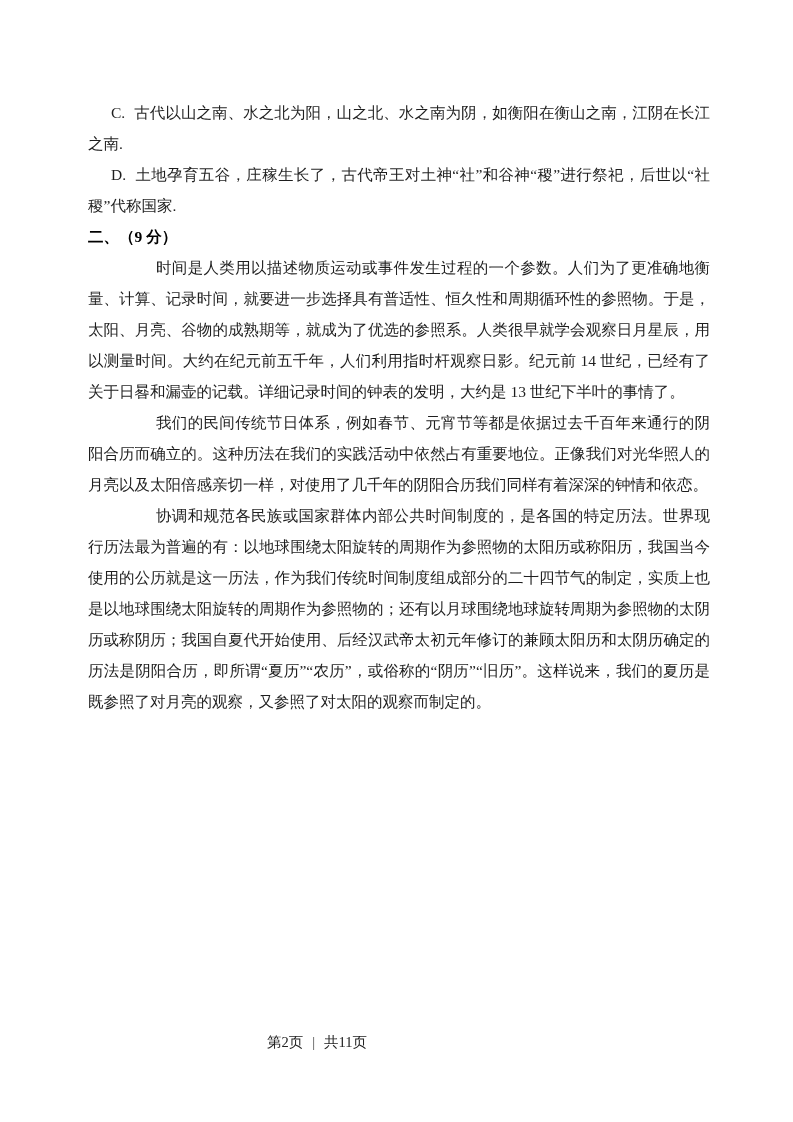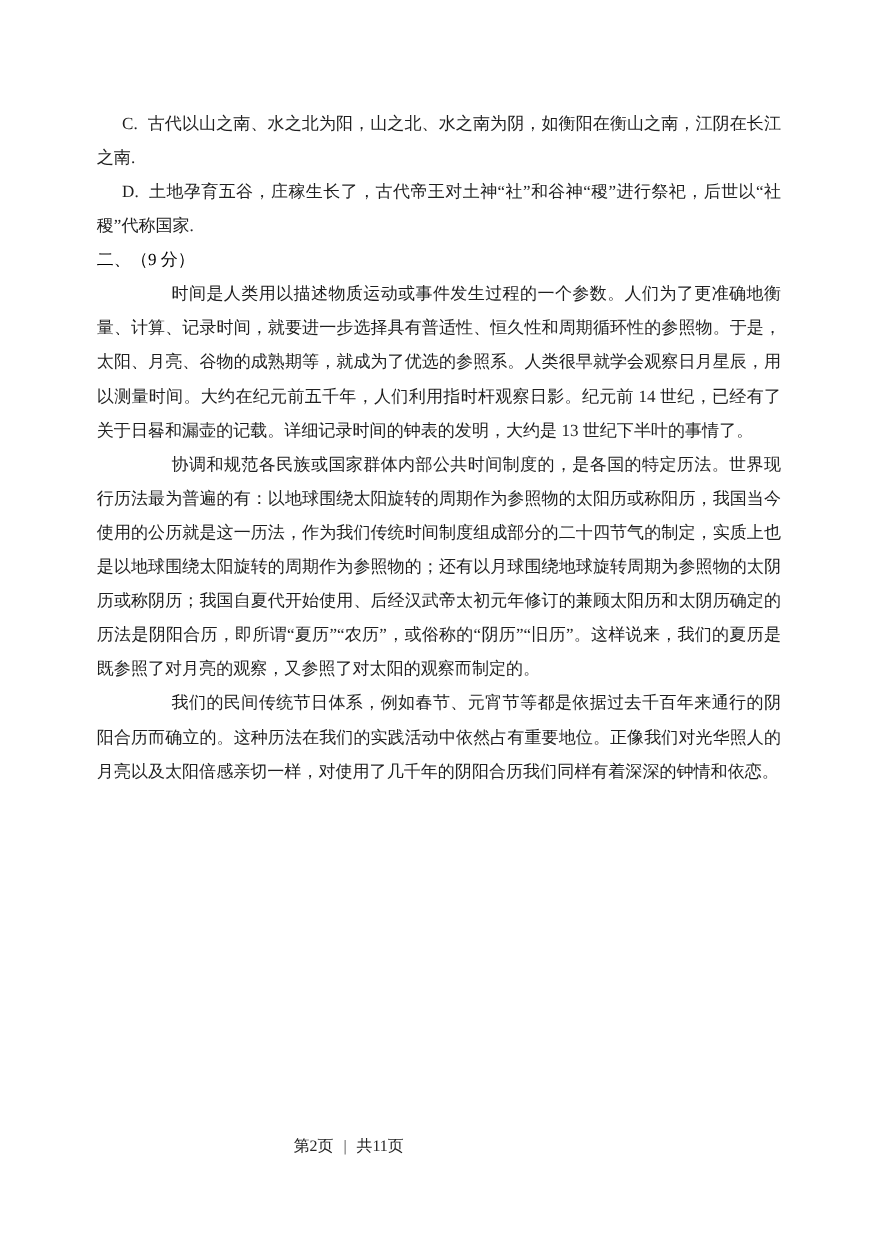--- a/index.html
+++ b/index.html
@@ -31,21 +31,21 @@
     padding: 0;
   }
   .option {
     text-indent: 23px;
   }
   .opt-label {
     margin-right: 9px;
   }
   .section-heading {
     font-size: 15.5px;
-    font-weight: normal;
+    font-weight: bold;
     line-height: 31px;
     color: #000000;
   }
   .question-line .q-num {
     margin-right: 2px;
   }
   .para {
     text-indent: 68px;
   }
   .footer {
@@ -72,21 +72,21 @@
     <p class="option"><span class="opt-label">C.</span><span>古代以山之南、水之北为阳，山之北、水之南为阴，如衡阳在衡山之南，江阴在长江之南.</span></p>
 
     <p class="option"><span class="opt-label">D.</span><span>土地孕育五谷，庄稼生长了，古代帝王对土神“社”和谷神“稷”进行祭祀，后世以“社稷”代称国家.</span></p>
 
     <h2 class="section-heading">二、（9 分）</h2>
 
 
 
     <p class="para">时间是人类用以描述物质运动或事件发生过程的一个参数。人们为了更准确地衡量、计算、记录时间，就要进一步选择具有普适性、恒久性和周期循环性的参照物。于是，太阳、月亮、谷物的成熟期等，就成为了优选的参照系。人类很早就学会观察日月星辰，用以测量时间。大约在纪元前五千年，人们利用指时杆观察日影。纪元前 14 世纪，已经有了关于日晷和漏壶的记载。详细记录时间的钟表的发明，大约是 13 世纪下半叶的事情了。</p>
 
+    <p class="para">我们的民间传统节日体系，例如春节、元宵节等都是依据过去千百年来通行的阴阳合历而确立的。这种历法在我们的实践活动中依然占有重要地位。正像我们对光华照人的月亮以及太阳倍感亲切一样，对使用了几千年的阴阳合历我们同样有着深深的钟情和依恋。</p>
+
     <p class="para">协调和规范各民族或国家群体内部公共时间制度的，是各国的特定历法。世界现行历法最为普遍的有：以地球围绕太阳旋转的周期作为参照物的太阳历或称阳历，我国当今使用的公历就是这一历法，作为我们传统时间制度组成部分的二十四节气的制定，实质上也是以地球围绕太阳旋转的周期作为参照物的；还有以月球围绕地球旋转周期为参照物的太阴历或称阴历；我国自夏代开始使用、后经汉武帝太初元年修订的兼顾太阳历和太阴历确定的历法是阴阳合历，即所谓“夏历”“农历”，或俗称的“阴历”“旧历”。这样说来，我们的夏历是既参照了对月亮的观察，又参照了对太阳的观察而制定的。</p>
-
-    <p class="para">我们的民间传统节日体系，例如春节、元宵节等都是依据过去千百年来通行的阴阳合历而确立的。这种历法在我们的实践活动中依然占有重要地位。正像我们对光华照人的月亮以及太阳倍感亲切一样，对使用了几千年的阴阳合历我们同样有着深深的钟情和依恋。</p>
 
 
   </div>
 
   <div class="footer"><span>第2页</span><span class="sep">|</span><span>共11页</span></div>
 </div>
 
 </body></html>

